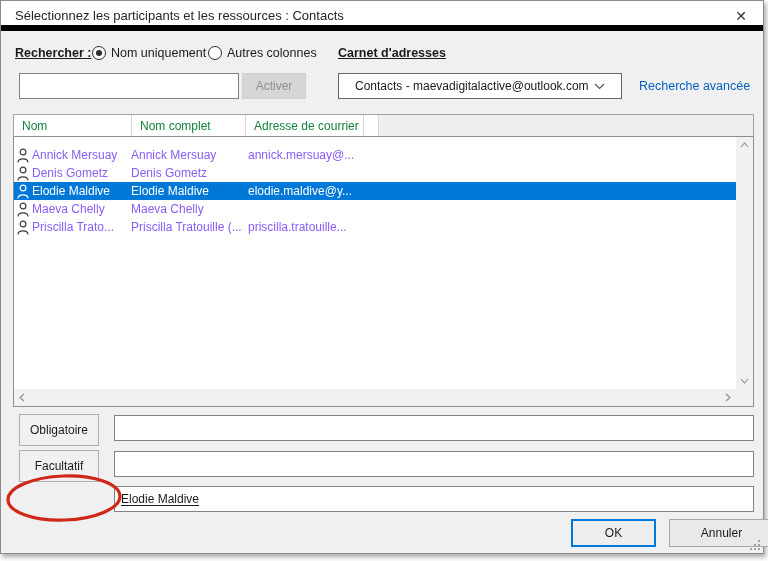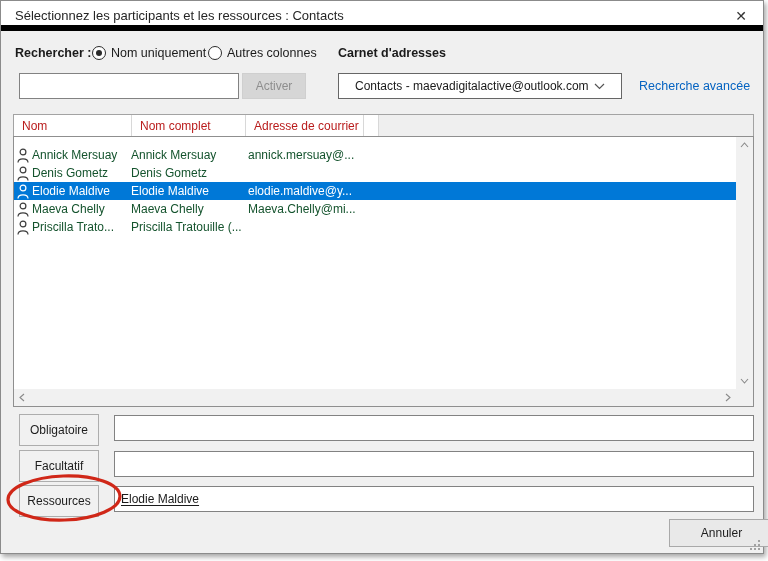--- a/index.html
+++ b/index.html
@@ -12,43 +12,43 @@
     font-family:"Liberation Sans",sans-serif;-webkit-font-smoothing:antialiased;}
   .dialog{position:absolute;left:0;top:0;width:764px;height:554px;background:#f0f0f0;
     border:1px solid #8b8b8b;box-shadow:2px 3px 5px rgba(0,0,0,.35);}
   
   .titlebar{position:absolute;left:0;top:0;right:0;height:30px;background:#fff;border-bottom:6px solid #000000;}
   .title{position:absolute;left:14px;top:0;line-height:30px;font-size:13px;color:#262626;white-space:nowrap;}
   .close{position:absolute;right:6px;top:0;width:32px;height:30px;display:flex;align-items:center;justify-content:center;
     font-size:14px;color:#333;cursor:pointer;}
   
   .lbl{position:absolute;font-size:12.5px;color:#1a1a1a;white-space:nowrap;}
-  .bold{font-weight:bold;}
+  .bold{font-weight:bold;text-decoration:underline;}
   .radio{position:absolute;width:14px;height:14px;border:1.5px solid #2b2b2b;border-radius:50%;background:#fff;}
   .radio.checked::after{content:"";position:absolute;left:2.5px;top:2.5px;width:6px;height:6px;border-radius:50%;background:#2b2b2b;}
   .textbox{position:absolute;background:#fff;border:1px solid #828282;font-size:12px;padding:0 6px;color:#1a1a1a;outline:none;
     font-family:"Liberation Sans",sans-serif;}
   .btn{position:absolute;display:flex;align-items:center;justify-content:center;font-size:12px;color:#1d1d1d;
     background:#f1f1f1;border:1px solid #adadad;cursor:pointer;}
   .btn.disabled{background:#d6d6d6;border-color:#cfcfcf;color:#8e8e8e;cursor:default;}
   .btn.default{border:1px solid var(--sel-blue);box-shadow:inset 0 0 0 1px var(--sel-blue);background:#eee;}
   .btn.footer{background:#e9e9e9;border-color:#a9a9a9;}
   .combo{position:absolute;background:#fff;border:1px solid #666;display:flex;align-items:center;
     font-size:12px;color:#1a1a1a;padding:0 16px;cursor:pointer;}
   .combo .val{flex:1;white-space:nowrap;overflow:hidden;}
   .combo .chev{margin-left:4px;display:flex;}
   .link{position:absolute;font-size:12.5px;color:var(--link-blue);cursor:pointer;white-space:nowrap;}
   
   .thead{position:absolute;left:12px;top:113px;width:741px;height:23px;background:#efefef;border:1px solid #a3a3a3;display:flex;}
   .th{height:100%;background:#fff;border-right:1px solid #d8d8d8;display:flex;align-items:center;
-    padding-left:8px;font-size:12px;color:#b91c1c;cursor:pointer;white-space:nowrap;overflow:hidden;}
+    padding-left:8px;font-size:12px;color:#15803d;cursor:pointer;white-space:nowrap;overflow:hidden;}
   
   .list{position:absolute;left:12px;top:135px;width:741px;height:271px;background:#fff;border:1px solid #8f8f8f;}
   .rows{position:absolute;left:0;top:0;right:17px;bottom:17px;overflow:hidden;padding-top:9px;}
-  .row{display:flex;align-items:center;height:18px;font-size:12px;color:#14532d;cursor:default;}
+  .row{display:flex;align-items:center;height:18px;font-size:12px;color:#8b5cf6;cursor:default;}
   .row.selected{background:var(--sel-blue);color:#fff;}
   .cell{white-space:nowrap;overflow:hidden;}
   .c-icon{width:18px;display:flex;justify-content:center;color:#3d3d3d;flex:none;}
   .row.selected .c-icon{color:#fff;}
   .c-name{width:99px;flex:none;}
   .c-full{width:117px;flex:none;}
   .c-email{flex:1;}
   
   .vscroll{position:absolute;top:0;right:0;width:17px;bottom:17px;background:#f1f1f1;}
   .hscroll{position:absolute;left:0;bottom:0;right:17px;height:17px;background:#f1f1f1;}
@@ -140,31 +140,31 @@
   </div>
         <div class="row">
     <span class="cell c-icon">
       <svg width="12" height="15" viewBox="0 0 12 15" fill="none" stroke="currentColor" stroke-width="1.2">
         <circle cx="6" cy="4" r="2.9"></circle>
         <path d="M1 14.6 C1 9.6 11 9.6 11 14.6"></path>
       </svg>
     </span>
     <span class="cell c-name">Maeva Chelly</span>
     <span class="cell c-full">Maeva Chelly</span>
-    <span class="cell c-email">Maeva.Chelly@mi...</span>
   </div>
         <div class="row">
     <span class="cell c-icon">
       <svg width="12" height="15" viewBox="0 0 12 15" fill="none" stroke="currentColor" stroke-width="1.2">
         <circle cx="6" cy="4" r="2.9"></circle>
         <path d="M1 14.6 C1 9.6 11 9.6 11 14.6"></path>
       </svg>
     </span>
     <span class="cell c-name">Priscilla Trato...</span>
     <span class="cell c-full">Priscilla Tratouille (...</span>
+    <span class="cell c-email">priscilla.tratouille...</span>
   </div>
       </div>
     <div class="vscroll">
       <div class="sb-btn up">
         <svg width="9" height="6" viewBox="0 0 9 6">
             <polyline points="1,5 4.5,1 8,5" fill="none" stroke="#8a8a8a" stroke-width="1.1"></polyline>
           </svg>
       </div>
       <div class="sb-btn down">
         <svg width="9" height="6" viewBox="0 0 9 6">
@@ -190,31 +190,31 @@
   <div class="btn fieldbtn" style="left:18px;top:413px;">
     <span>Obligatoire</span>
   </div>
   <input class="textbox" style="left: 113px; top: 414px; width: 640px; height: 26px;" value="">
 
   <div class="btn fieldbtn" style="left:18px;top:449px;">
     <span>Facultatif</span>
   </div>
   <input class="textbox" style="left: 113px; top: 450px; width: 640px; height: 26px;" value="">
 
-  <div class="btn fieldbtn" style="left:18px;top:484px;">
-    <span>Ressources</span>
-  </div>
   <div class="textbox" style="left:113px;top:485px;width:640px;height:26px;display:flex;align-items:center;">
     <span class="resval">Elodie Maldive</span>
   </div>
 
   <svg class="annotation" viewBox="0 0 126 51">
     <ellipse cx="61" cy="25" rx="56" ry="22" fill="none" stroke="var(--ann-red)" stroke-width="3.2" transform="rotate(-2 61 25)"></ellipse>
   </svg>
 
+  <div class="btn default" style="left:570px;top:518px;width:85px;height:28px;">
+    <span>OK</span>
+  </div>
   <div class="btn footer" style="left:668px;top:518px;width:105px;height:28px;">
     <span>Annuler</span>
   </div>
 
   <svg class="grip" width="11" height="11">
     <g fill="#a2a2a2">
       <rect x="9" y="9" width="2" height="2"></rect>
         <rect x="5" y="9" width="2" height="2"></rect>
         <rect x="1" y="9" width="2" height="2"></rect>
       <rect x="9" y="5" width="2" height="2"></rect>

